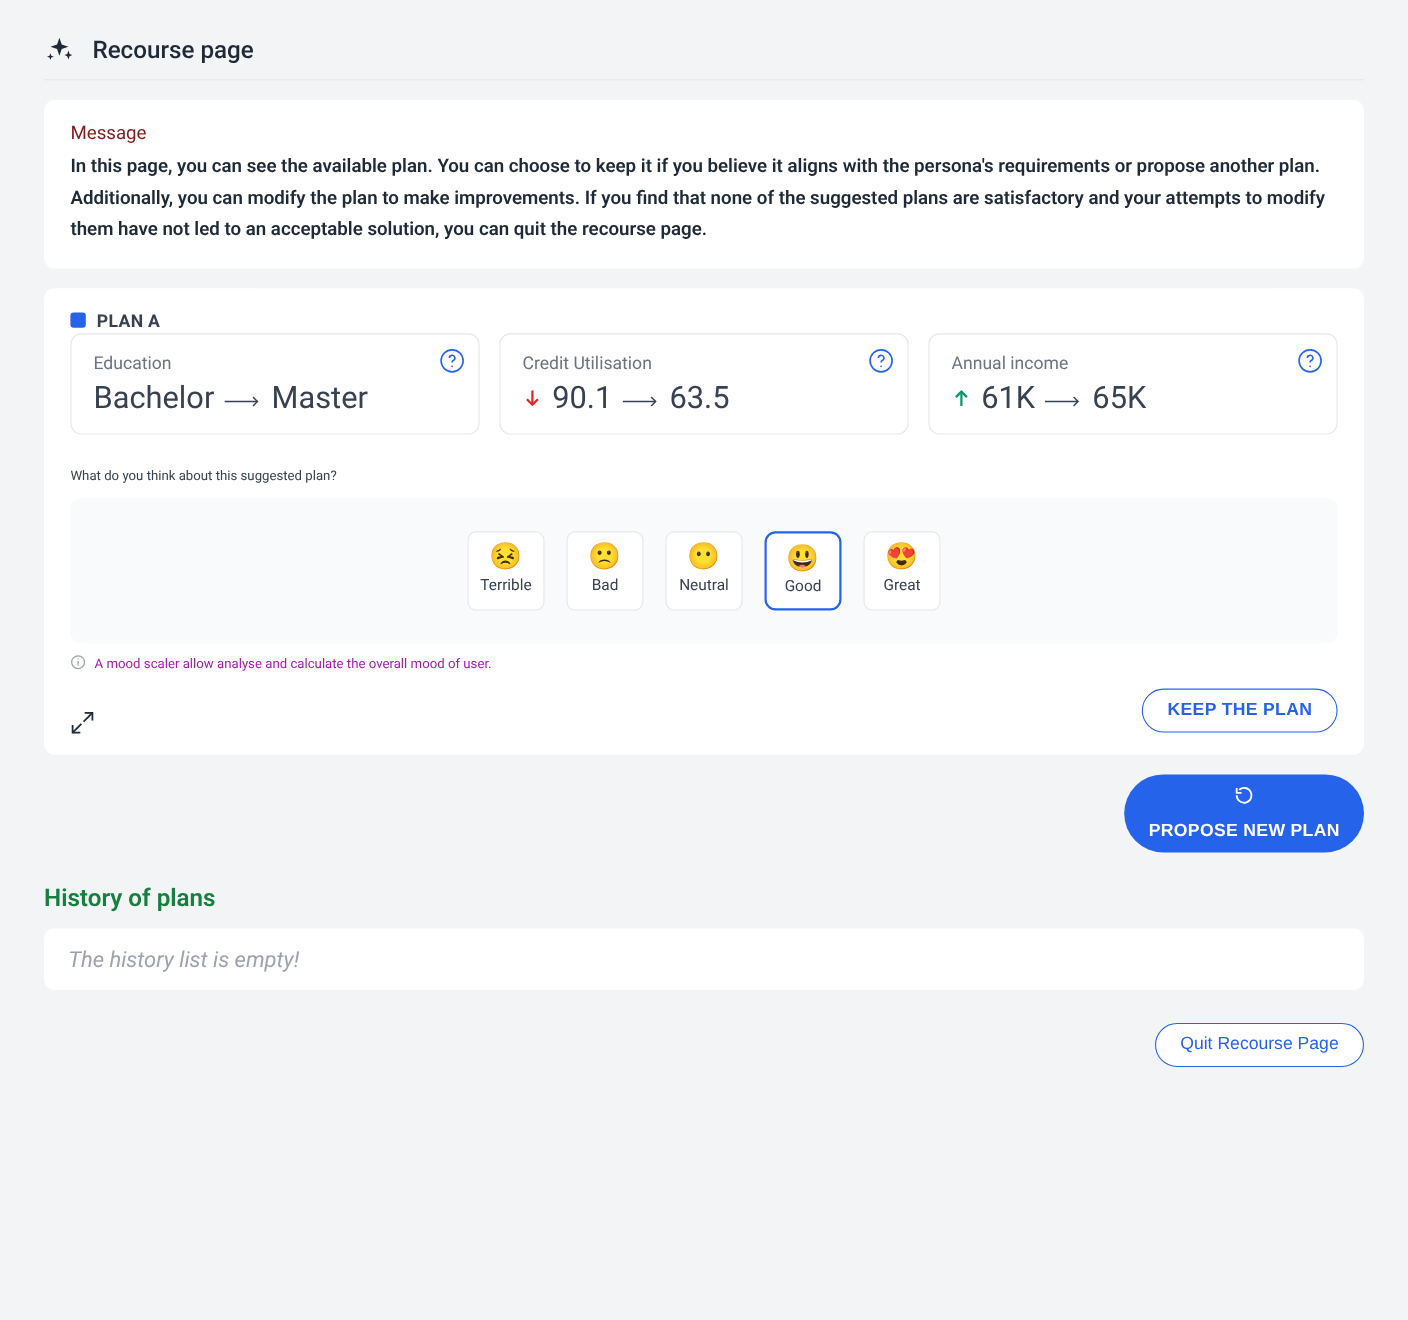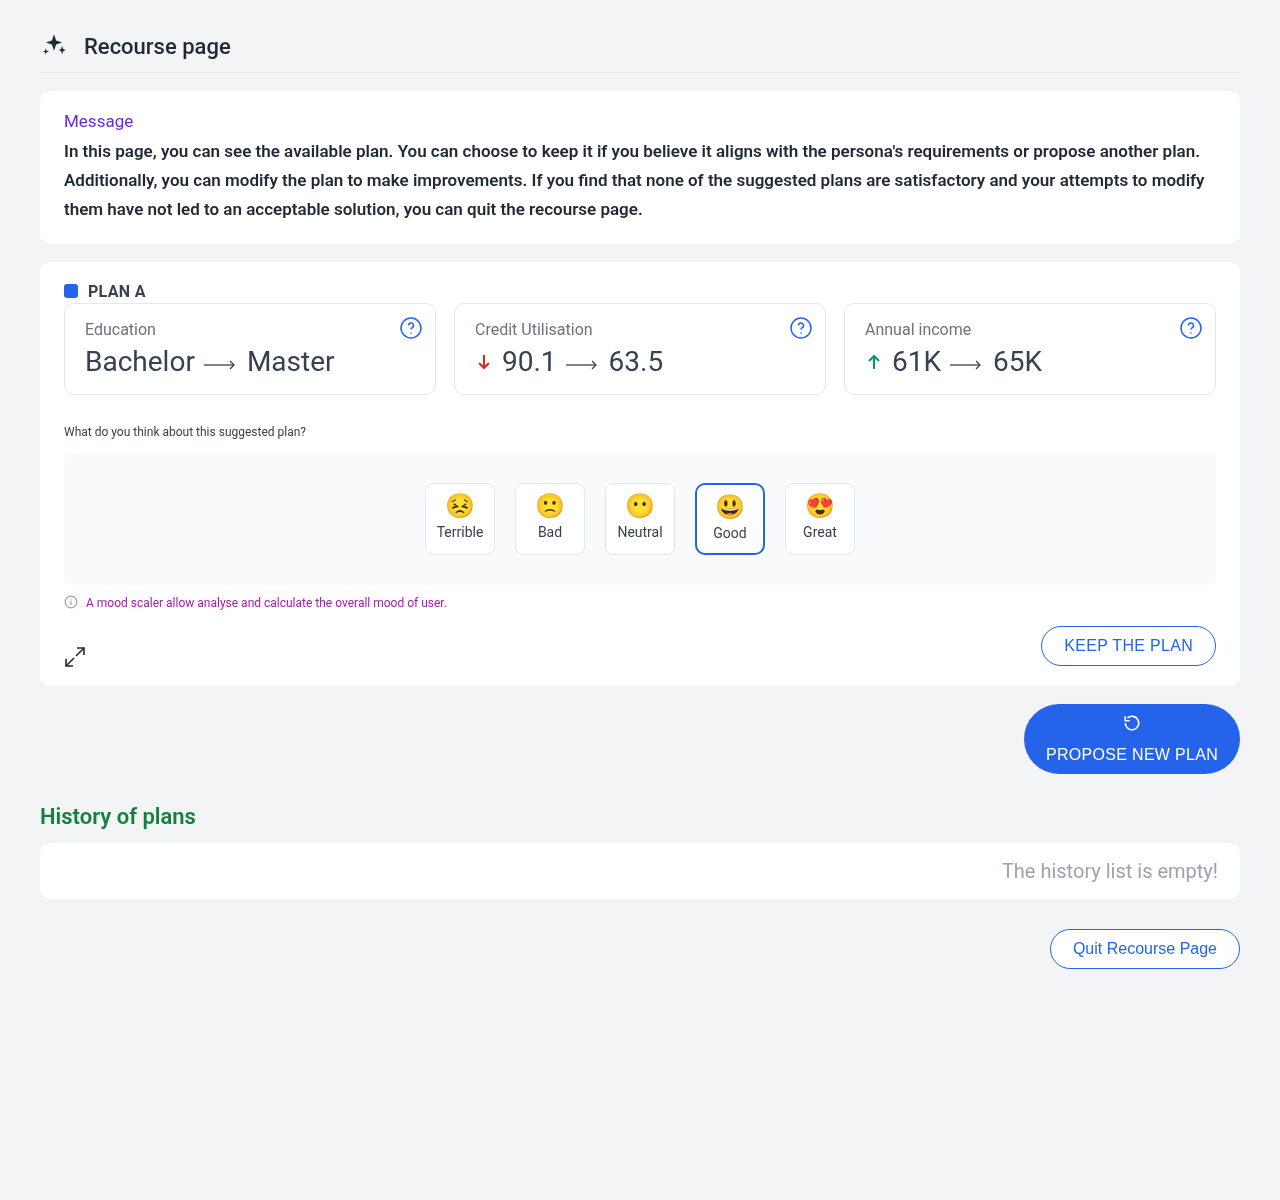--- a/index.html
+++ b/index.html
@@ -27,21 +27,21 @@
       width: 28px;
       height: 28px;
     }
     .card {
       background: #fff;
       border-radius: 10px;
       padding: 20px 24px;
       margin-bottom: 18px;
     }
     .message-label {
-      color: #6d28d9;
+      color: #7f1d1d;
       font-size: 17px;
       font-weight: 400;
       margin-bottom: 6px;
     }
     .message-body {
       color: #1f2937;
       font-size: 17px;
       line-height: 1.7;
       font-weight: 600;
     }
@@ -163,21 +163,21 @@
       left: 24px;
       bottom: 18px;
       width: 22px;
       height: 22px;
       cursor: pointer;
     }
     .btn {
       border-radius: 999px;
       padding: 10px 22px;
       font-size: 16px;
-      font-weight: 400;
+      font-weight: 700;
       cursor: pointer;
       display: inline-flex;
       align-items: center;
       gap: 10px;
       letter-spacing: 0.3px;
     }
     .btn-outline {
       background: #fff;
       color: #2563eb;
       border: 1.5px solid #2563eb;
@@ -205,22 +205,22 @@
       font-weight: 600;
       color: #15803d;
       margin-bottom: 14px;
     }
     .history-card {
       background: #fff;
       border-radius: 10px;
       padding: 16px 22px;
       color: #9ca3af;
       font-size: 20px;
+      font-style: italic;
       margin-bottom: 30px;
-      text-align: right;
     }
     .quit-row {
       display: flex;
       justify-content: flex-end;
     }
     .plan-card {
       position: relative;
     }
   </style>
 </head>

